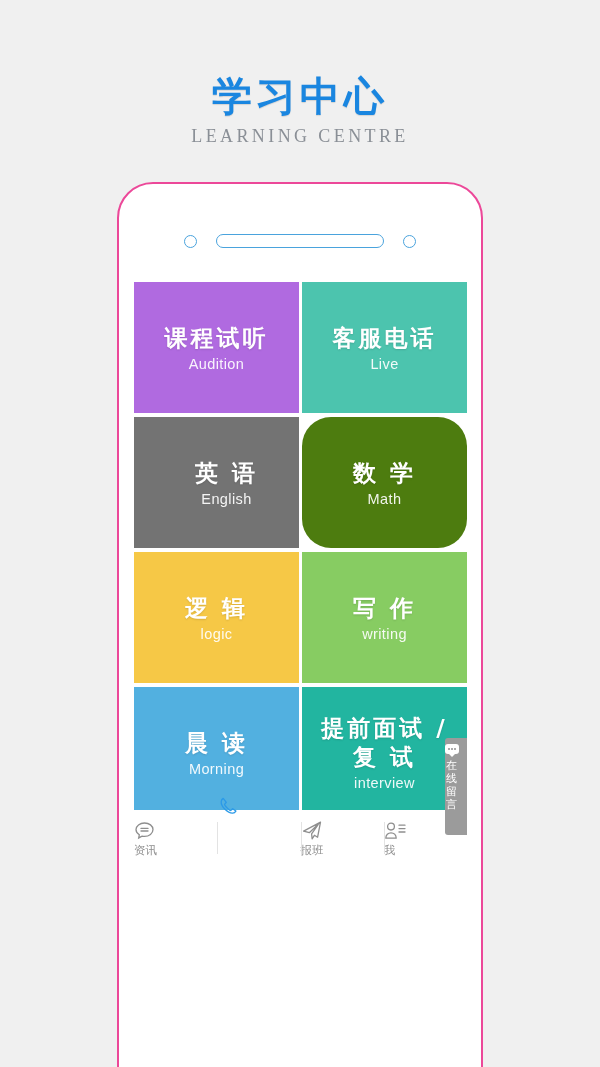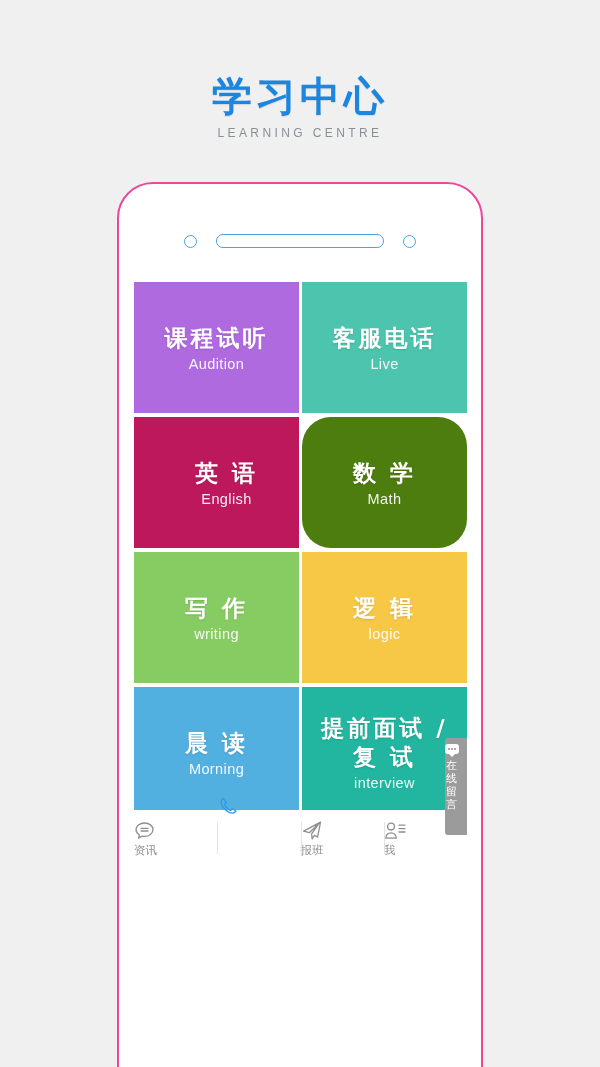--- a/index.html
+++ b/index.html
@@ -12,22 +12,23 @@
   .page { position:relative; width:600px; height:1067px; background:#f0f0f0; }
 
   
   .header { position:absolute; top:72px; left:0; width:600px; text-align:center; }
   .brand-cn {
     font-size:40px; font-weight:bold; color:#1a86e0; letter-spacing:4px;
     line-height:48px; text-shadow:0 1px 1px rgba(0,0,0,0.12);
     font-family:"DejaVu Sans","Liberation Sans",sans-serif;
   }
   .brand-en {
-    margin-top:6px; font-size:12px; letter-spacing:3.4px; color:#8a8f96;
+    margin-top:6px; font-size:18px; letter-spacing:3.4px; color:#8a8f96;
     font-weight:normal;
+    font-family:Liberation Serif, serif;
   }
 
   
   .phone {
     position:absolute; left:117px; top:182px;
     width:366px; height:975px;
     background:#ffffff;
     border:2px solid #ec4899;
     border-radius:36px;
   }
@@ -143,38 +144,38 @@
         <div class="tile" style="background: rgb(176, 106, 224);">
           <div class="cn">课程试听</div>
           <div class="en">Audition</div>
         </div>
 
         <div class="tile" style="background: rgb(76, 196, 174);">
           <div class="cn">客服电话</div>
           <div class="en">Live</div>
         </div>
 
-        <div class="tile" style="background: #be185d; padding-left: 20px;">
+        <div class="tile" style="background: #737373; padding-left: 20px;">
           <div class="cn">英 语</div>
           <div class="en">English</div>
         </div>
 
         <div class="tile" style="background: #4d7c0f; border-radius: 29px;">
           <div class="cn">数 学</div>
           <div class="en">Math</div>
         </div>
 
+        <div class="tile" style="background: rgb(246, 200, 70);">
+          <div class="cn">逻 辑</div>
+          <div class="en">logic</div>
+        </div>
+
         <div class="tile" style="background: rgb(135, 204, 98);">
           <div class="cn">写 作</div>
           <div class="en">writing</div>
-        </div>
-
-        <div class="tile" style="background: rgb(246, 200, 70);">
-          <div class="cn">逻 辑</div>
-          <div class="en">logic</div>
         </div>
 
         <div class="tile" style="background: rgb(82, 176, 224);">
           <div class="cn">晨 读</div>
           <div class="en">Morning</div>
         </div>
 
         <div class="tile two-line" style="background: rgb(34, 181, 160);">
           <div class="cn" style="white-space:pre-line">提前面试 /
 复 试</div>

